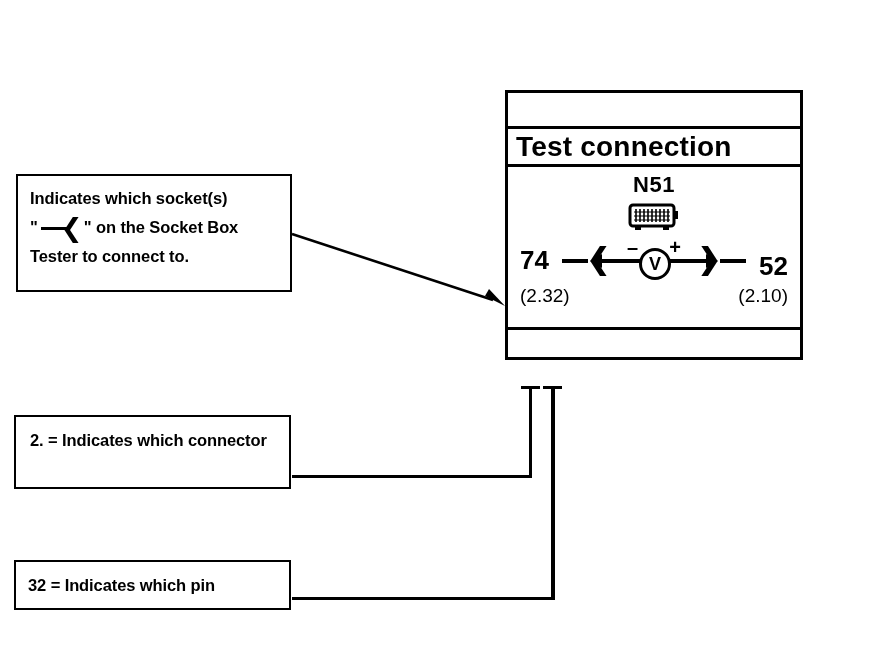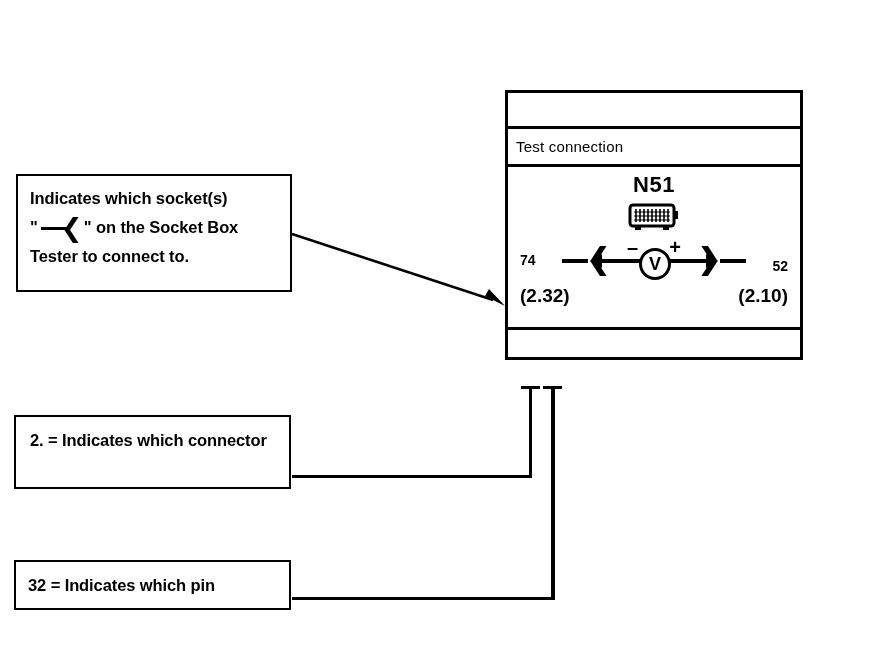--- a/index.html
+++ b/index.html
@@ -82,22 +82,22 @@
     border-bottom: 3px solid #000;
   }
   #panel-row-title {
     height: 35px;
     border-bottom: 3px solid #000;
     display: flex;
     align-items: center;
     padding-left: 8px;
   }
   #panel-row-title .title-text {
-    font-size: 15px;
-    font-weight: 400;
+    font-size: 28px;
+    font-weight: 700;
     letter-spacing: 0.2px;
   }
   #panel-body {
     position: relative;
     height: 160px;
     border-bottom: 3px solid #000;
   }
   #panel-row-bottom {
     height: 33px;
   }
@@ -126,21 +126,21 @@
   #measure-row {
     position: absolute;
     left: 0;
     right: 0;
     top: 78px;
     height: 34px;
   }
   .pin-num {
     position: absolute;
     top: 0;
-    font-size: 14px;
+    font-size: 26px;
     font-weight: 700;
     line-height: 30px;
   }
   #pin-left-num  { left: 12px; }
   #pin-right-num { right: 12px; margin-top: 6px; }
 
   .socket-sym {
     position: absolute;
     top: 3px;
     width: 46px;
@@ -224,21 +224,21 @@
   #arrow-left  { left: 2px;  width: 40px; }
   #arrow-left::after  { left: -11px; border-right: 12px solid #000; }
   #arrow-right { right: 2px; width: 40px; }
   #arrow-right::after { right: -11px; border-left: 12px solid #000; }
 
   
   .conn-ref {
     position: absolute;
     top: 118px;
     font-size: 19px;
-    font-weight: 700;
+    font-weight: 400;
   }
   #conn-ref-left  { left: 12px; }
   #conn-ref-right { right: 12px; }
 
   
   .leader {
     position: absolute;
     background: #000;
   }
   

